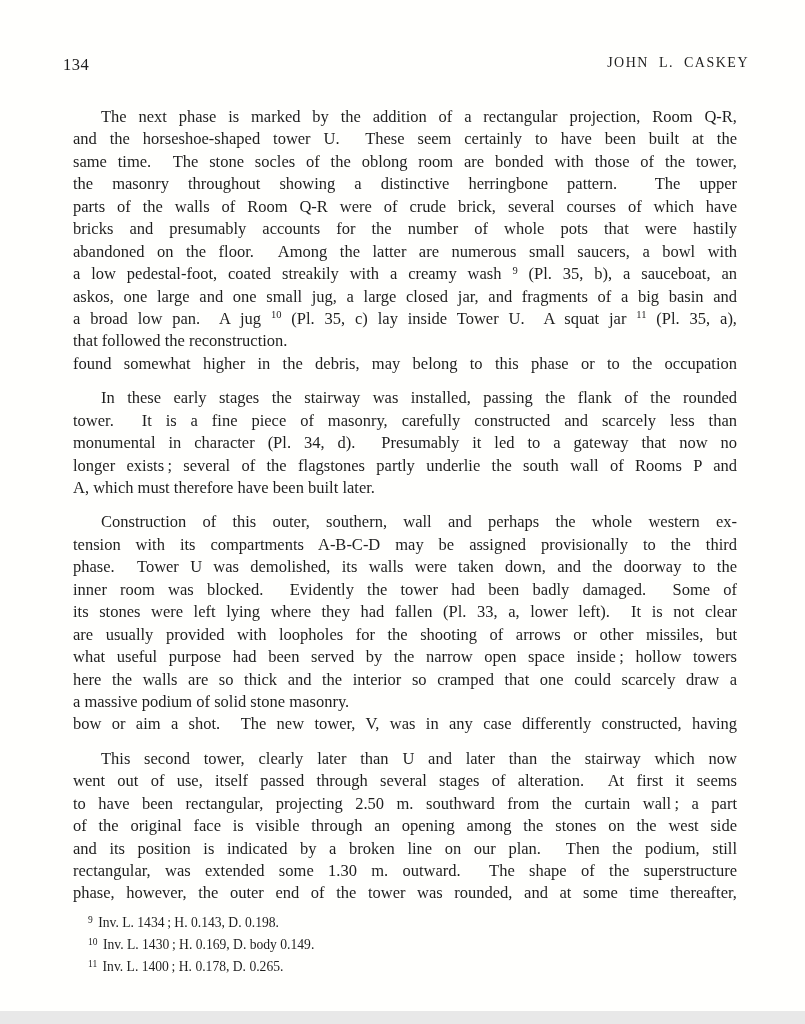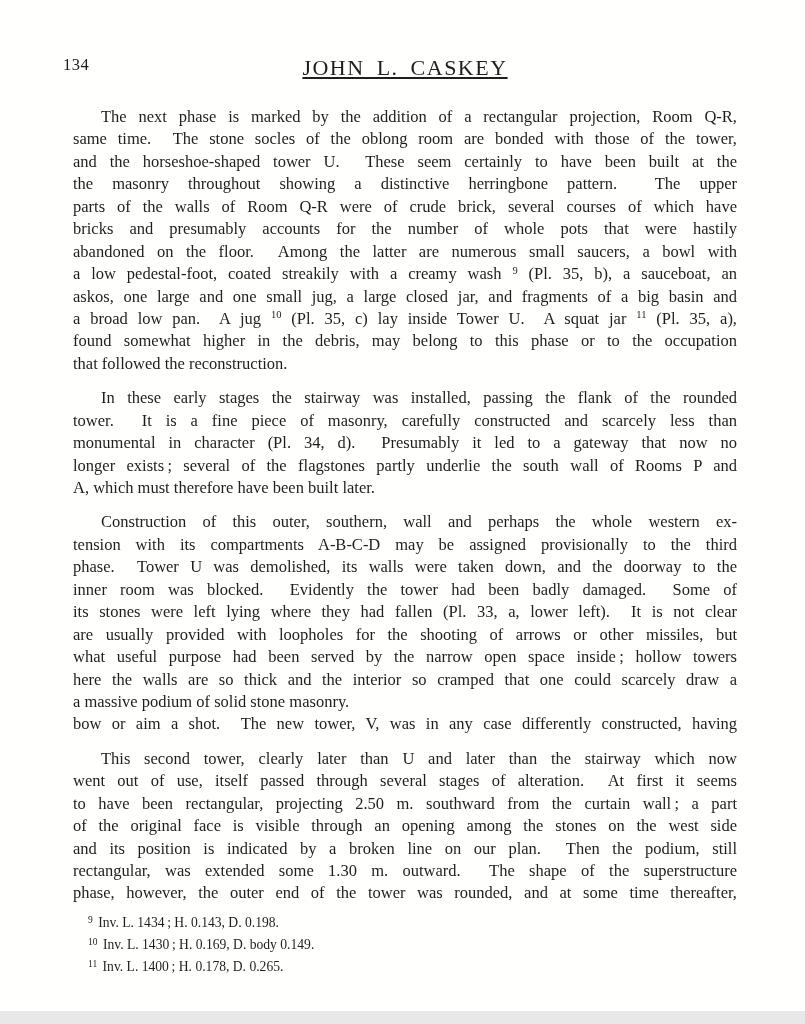--- a/index.html
+++ b/index.html
@@ -29,25 +29,24 @@
     left: 2px;
     top: 0;
     font-size: 16.5px;
     letter-spacing: 0.5px;
   }
   .running-title {
     position: absolute;
     left: 0;
     right: 0;
     top: 0;
-    text-align: center;
-    font-size: 22px;
+    text-align: right;
+    font-size: 14px;
     letter-spacing: 1.5px;
     word-spacing: 5px;
-    text-decoration: underline;
   }
   
   .body-text {
     position: absolute;
     top: 94px;
     left: 61px;
     width: 688px;
   }
   .paragraph { margin: 12px; }
   .line {
@@ -90,31 +89,31 @@
 <div class="scan-page">
 
   <header class="running-head">
     <span class="page-number">134</span>
     <span class="running-title">JOHN L. CASKEY</span>
   </header>
 
   <main class="body-text">
       <div class="paragraph">
         <div class="line first">The next phase is marked by the addition of a rectangular projection, Room Q-R,</div>
+        <div class="line">and the horseshoe-shaped tower U.&nbsp; These seem certainly to have been built at the</div>
         <div class="line">same time.&nbsp; The stone socles of the oblong room are bonded with those of the tower,</div>
-        <div class="line">and the horseshoe-shaped tower U.&nbsp; These seem certainly to have been built at the</div>
         <div class="line">the masonry throughout showing a distinctive herringbone pattern.&nbsp; The upper</div>
         <div class="line">parts of the walls of Room Q-R were of crude brick, several courses of which have</div>
         <div class="line">bricks and presumably accounts for the number of whole pots that were hastily</div>
         <div class="line">abandoned on the floor.&nbsp; Among the latter are numerous small saucers, a bowl with</div>
         <div class="line">a low pedestal-foot, coated streakily with a creamy wash <span class="sup">9</span> (Pl. 35, b), a sauceboat, an</div>
         <div class="line">askos, one large and one small jug, a large closed jar, and fragments of a big basin and</div>
         <div class="line">a broad low pan.&nbsp; A jug <span class="sup">10</span> (Pl. 35, c) lay inside Tower U.&nbsp; A squat jar <span class="sup">11</span> (Pl. 35, a),</div>
+        <div class="line last">that followed the reconstruction.</div>
         <div class="line">found somewhat higher in the debris, may belong to this phase or to the occupation</div>
-        <div class="line last">that followed the reconstruction.</div>
       </div>
       <div class="paragraph">
         <div class="line first">In these early stages the stairway was installed, passing the flank of the rounded</div>
         <div class="line">tower.&nbsp; It is a fine piece of masonry, carefully constructed and scarcely less than</div>
         <div class="line">monumental in character (Pl. 34, d).&nbsp; Presumably it led to a gateway that now no</div>
         <div class="line">longer exists ; several of the flagstones partly underlie the south wall of Rooms P and</div>
         <div class="line last">A, which must therefore have been built later.</div>
       </div>
       <div class="paragraph">
         <div class="line first">Construction of this outer, southern, wall and perhaps the whole western ex-</div>

